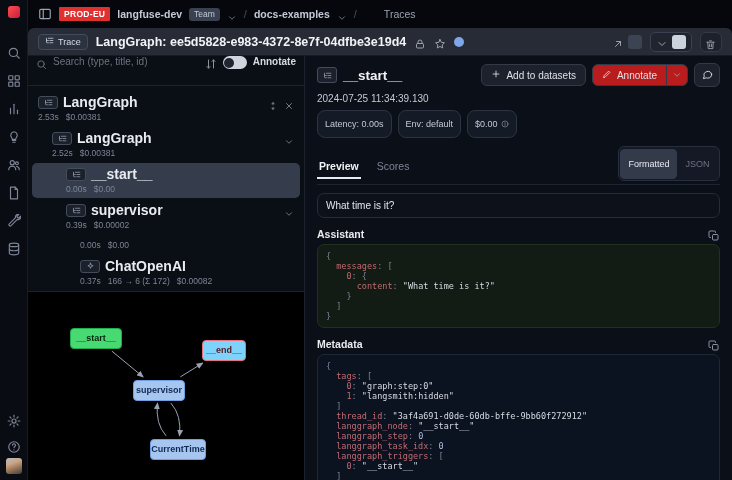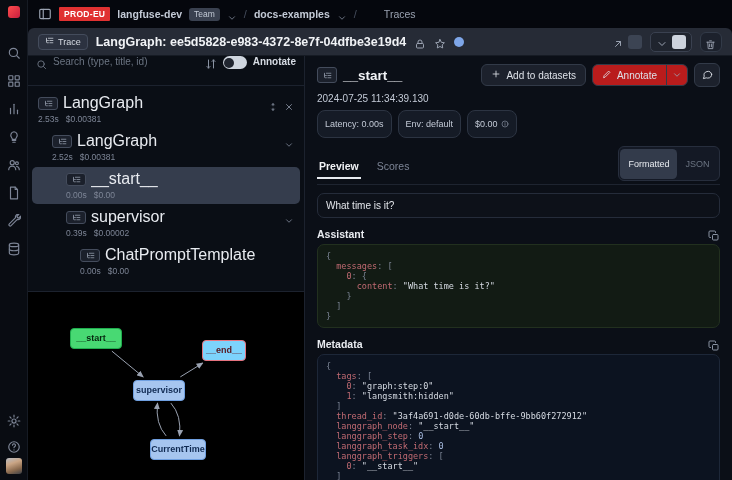--- a/index.html
+++ b/index.html
@@ -72,21 +72,21 @@
   .toggle-label { font-size:10px; color:#d6dbe3; font-weight:bold; }
 
   
   .tree { flex:0 0 205px; overflow:hidden; padding:5px 4px 0 4px; }
   .tree-row { border-radius:5px; padding:3px 6px 4px 6px; margin-bottom:1px; cursor:pointer; position:relative; }
   .tree-row.selected { background:#353d4d; }
   .tr-line1 { display:flex; align-items:center; gap:5px; }
   .obs-chip { display:inline-flex; align-items:center; justify-content:center; width:20px; height:13px;
     border:1px solid #444c5c; border-radius:3px; color:#9aa2b1; background:#1b202b; flex:none; }
   .obs-chip svg { width:9px; height:9px; }
-  .tr-label { font-size:16px; font-weight:normal; color:#e8ebf0; white-space:nowrap; overflow:hidden; }
+  .tr-label { font-size:14px; font-weight:bold; color:#e8ebf0; white-space:nowrap; overflow:hidden; }
   .tr-chev { margin-left:auto; width:10px; height:10px; color:#7d8596; flex:none; }
   .tr-chev svg { width:10px; height:10px; }
   .tr-actions { margin-left:auto; display:flex; gap:6px; color:#8a93a3; }
   .tr-actions span { width:10px; height:10px; cursor:pointer; }
   .tr-actions svg { width:10px; height:10px; }
   .tr-metrics { display:flex; gap:7px; font-size:8.5px; color:#7d8596; margin-top:2px; }
 
   
   .graph { flex:1; background:#000; border-top:1px solid #1c222e; position:relative; }
   .graph svg.edges { position:absolute; inset:0; width:100%; height:100%; }
@@ -353,33 +353,38 @@
             <span class="tr-chev"><svg viewBox="0 0 24 24" fill="none" stroke="currentColor" stroke-width="2" stroke-linecap="round" stroke-linejoin="round">
                 <path d="M6 9l6 6 6-6"></path>
               </svg></span>
           </div>
           <div class="tr-metrics">
             <span>0.39s</span>
             <span>$0.00002</span>
           </div>
         </div>
         <div class="tree-row" style="padding-left: 48px;">
+          <div class="tr-metrics">
+            <span>0.00s</span>
+            <span>$0.00</span>
+          </div>
+        </div>
+        <div class="tree-row" style="padding-left: 48px;">
           <div class="tr-line1">
             <span class="obs-chip">
               <svg viewBox="0 0 24 24" fill="none" stroke="currentColor" stroke-width="2" stroke-linecap="round" stroke-linejoin="round">
-                <path d="M21 6H9M21 12h-8M21 18h-8"></path>
-                <path d="M4 6v4a2 2 0 0 0 2 2h3"></path>
-                <path d="M4 10v6a2 2 0 0 0 2 2h3"></path>
+                <path d="M12 3l1.9 5.1L19 10l-5.1 1.9L12 17l-1.9-5.1L5 10l5.1-1.9z"></path>
               </svg>
             </span>
-            <span class="tr-label">ChatPromptTemplate</span>
+            <span class="tr-label">ChatOpenAI</span>
           </div>
           <div class="tr-metrics">
-            <span>0.00s</span>
-            <span>$0.00</span>
+            <span>0.37s</span>
+            <span>166 → 6 (Σ 172)</span>
+            <span>$0.00082</span>
           </div>
         </div>
         <div class="tree-row" style="padding-left: 48px;"></div>
       </div>
 
     <div class="graph">
       <svg class="edges">
         <defs>
           <marker id="arrowhead" markerWidth="7" markerHeight="6" refX="6" refY="3" orient="auto">
             <path d="M0,0 L7,3 L0,6 z" fill="#9aa2b1"></path>

